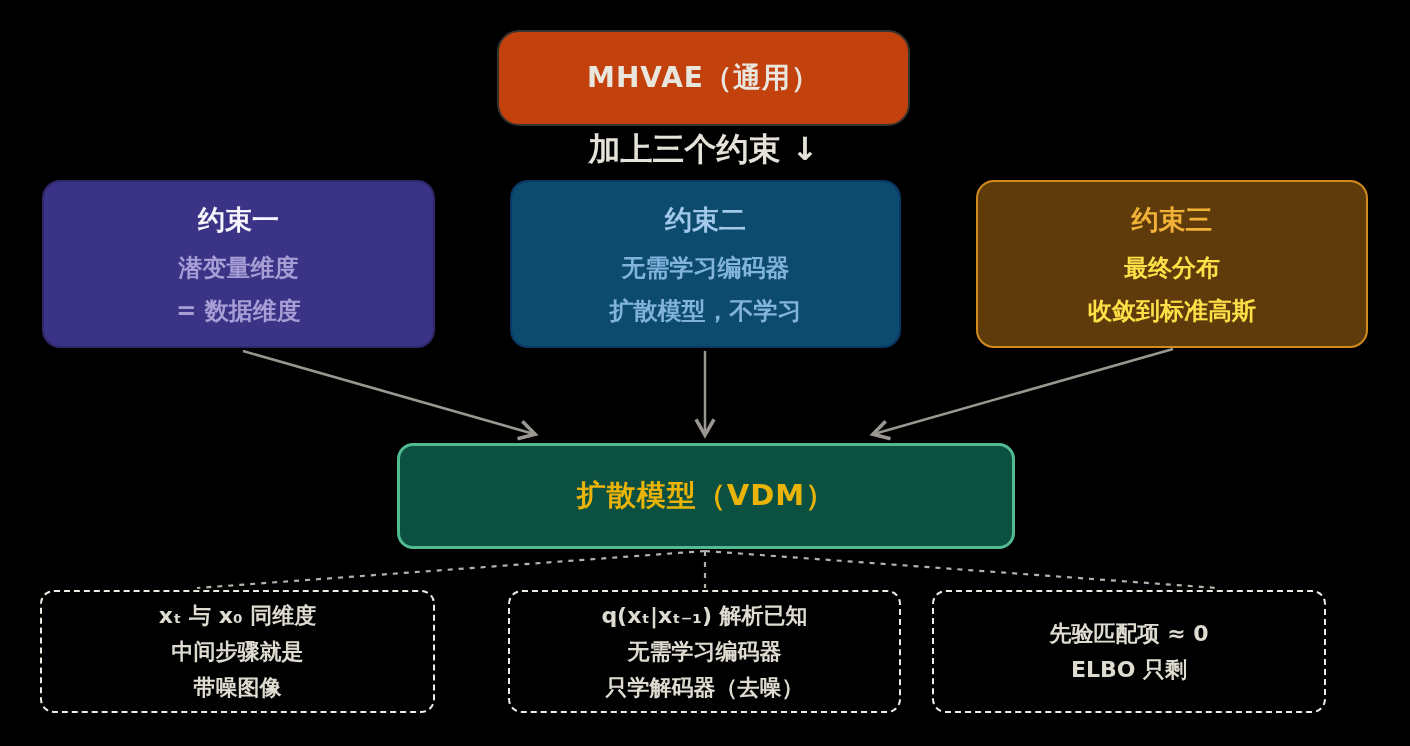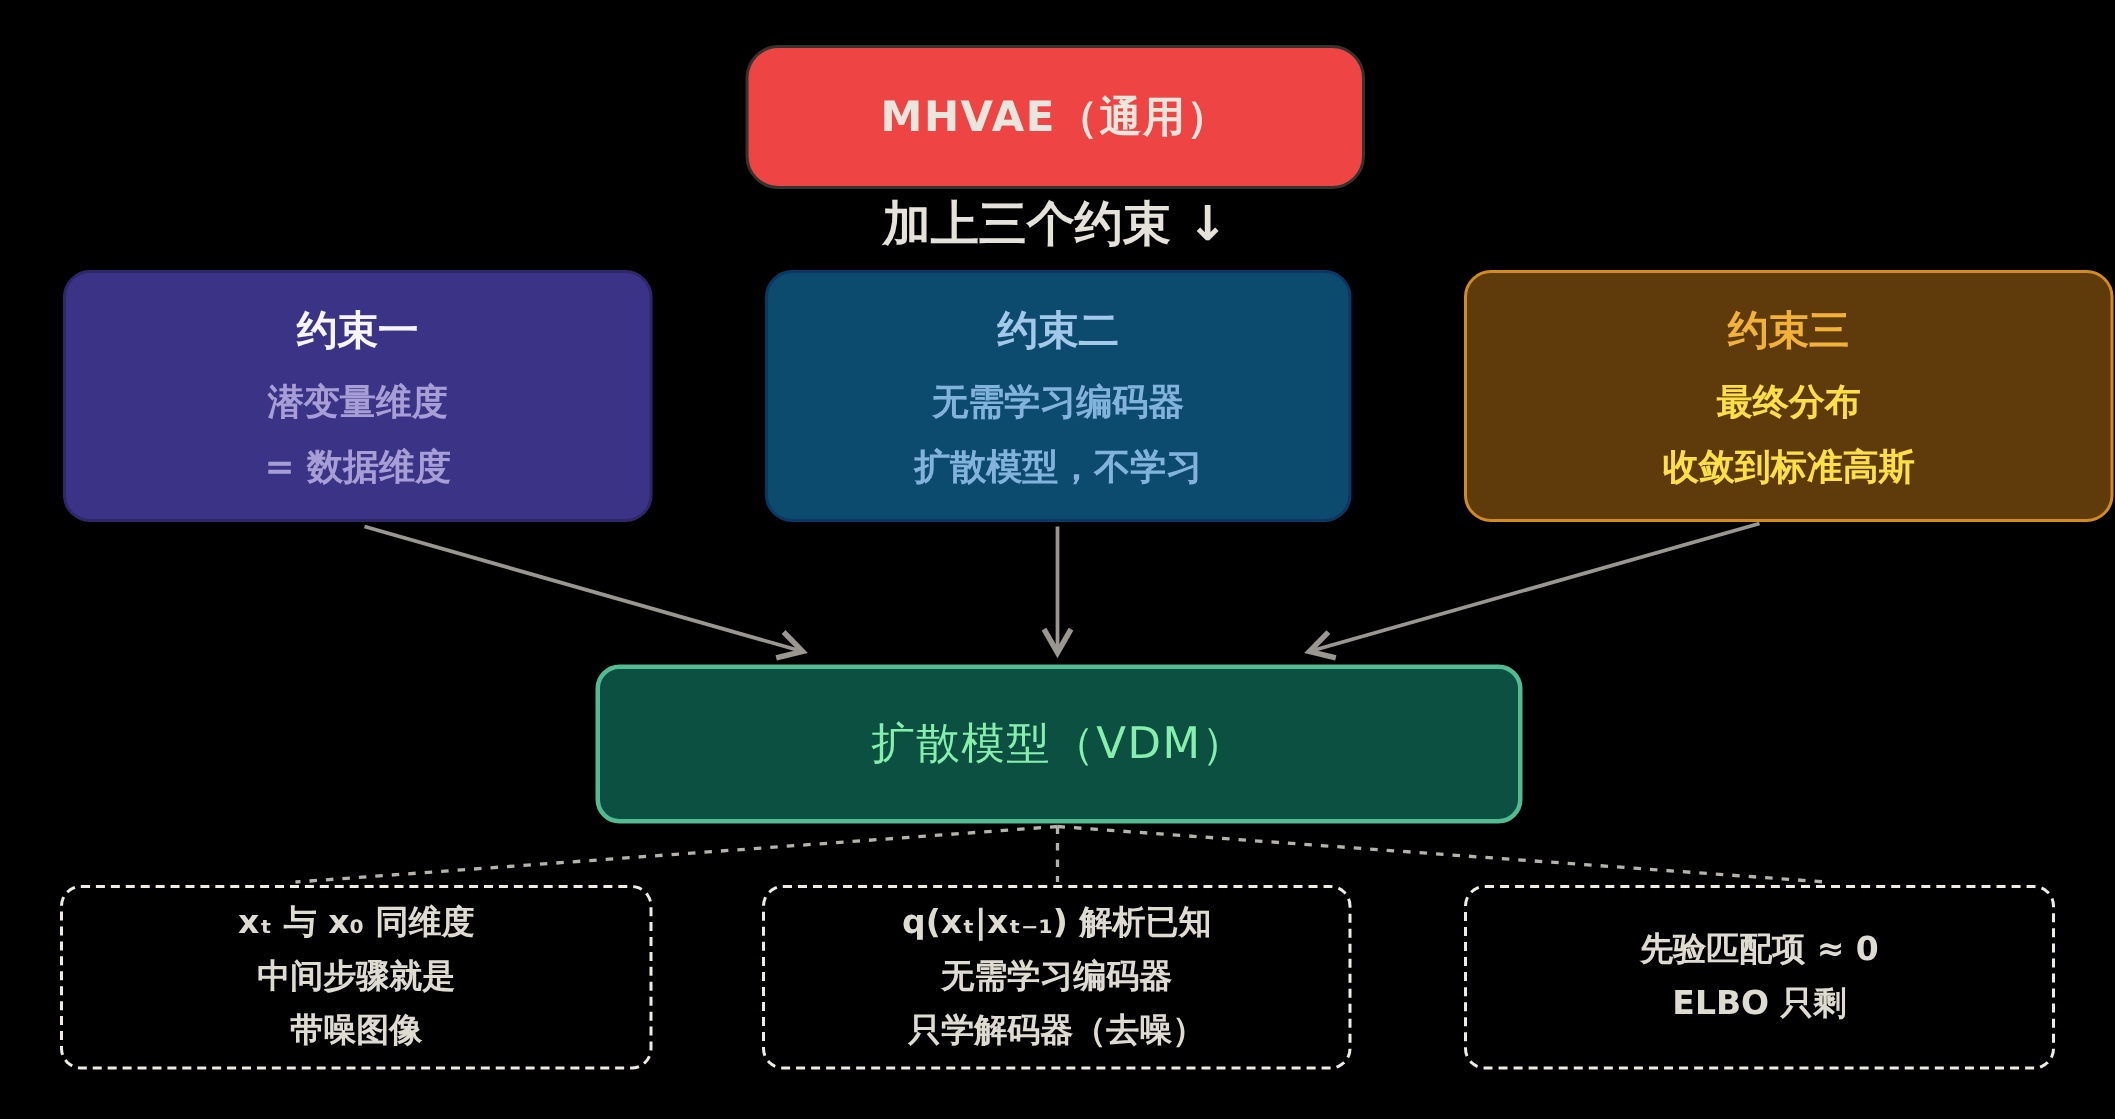--- a/index.html
+++ b/index.html
@@ -9,56 +9,56 @@
     background:#000;
     font-family:"DejaVu Sans","Liberation Sans",sans-serif;
     overflow:hidden;
   }
   #connector-layer{position:absolute;left:0;top:0;z-index:1;}
   .box{position:absolute;z-index:2;box-sizing:border-box;display:flex;flex-direction:column;align-items:center;justify-content:center;text-align:center;}
 
   
   .root-box{
     left:497px;top:30px;width:413px;height:96px;
-    background:#ef4444;border:2px solid #35332e;border-radius:22px;
+    background:#c2410c;border:2px solid #35332e;border-radius:22px;
   }
   .root-box .label{color:#e9e6de;font-size:28px;font-weight:700;letter-spacing:1px;}
 
   .transition-label{
     position:absolute;z-index:2;left:497px;top:128px;width:413px;
     text-align:center;color:#e5e2d9;font-size:32px;font-weight:700;
   }
 
   
   .constraint{top:180px;height:168px;border-radius:18px;gap:11px;padding:6px 10px;}
   .constraint .title{font-size:27px;font-weight:700;margin-bottom:3px;}
   .constraint .line{font-size:24px;font-weight:700;}
   .c1{left:42px;width:393px;background:#3b3386;border:2px solid #2e2769;}
   .c1 .title{color:#f7f5fc;}
   .c1 .line{color:#a89ed6;}
   .c2{left:510px;width:391px;background:#0c4a6e;border:2px solid #0b3765;}
   .c2 .title{color:#a2c8ea;}
   .c2 .line{color:#82b3dd;}
-  .c3{left:976px;width:433px;background:#5f3a0a;border:2px solid #d28b1e;}
+  .c3{left:976px;width:392px;background:#5f3a0a;border:2px solid #d28b1e;}
   .c3 .title{color:#f2b238;}
   .c3 .line{color:#fde047;}
 
   
   .result-box{
     left:397px;top:443px;width:618px;height:106px;
     background:#0c5042;border:3px solid #52bb92;border-radius:16px;
   }
-  .result-box .label{color:#86efac;font-size:29px;font-weight:400;letter-spacing:1px;}
+  .result-box .label{color:#eab308;font-size:29px;font-weight:700;letter-spacing:1px;}
 
   
   .consequence{top:590px;height:123px;background:transparent;border:2px dashed #efece3;border-radius:14px;gap:6px;padding:6px 8px;}
   .consequence .line{color:#dedbd1;font-size:22px;font-weight:700;line-height:30px;}
   .b1{left:40px;width:395px;}
   .b2{left:508px;width:393px;}
-  .b3{left:976px;width:394px;}
+  .b3{left:932px;width:394px;}
 </style>
 </head>
 <body>
 
 <div id="canvas">
 
   <svg id="connector-layer" width="1410" height="746" viewBox="0 0 1410 746">
     <defs>
       <marker id="arrowhead" viewBox="0 0 10 10" refX="7.5" refY="5" markerWidth="9" markerHeight="9" orient="auto-start-reverse">
         <path d="M1,1 L8,5 L1,9" fill="none" stroke="#9a9791" stroke-width="1.6"></path>

